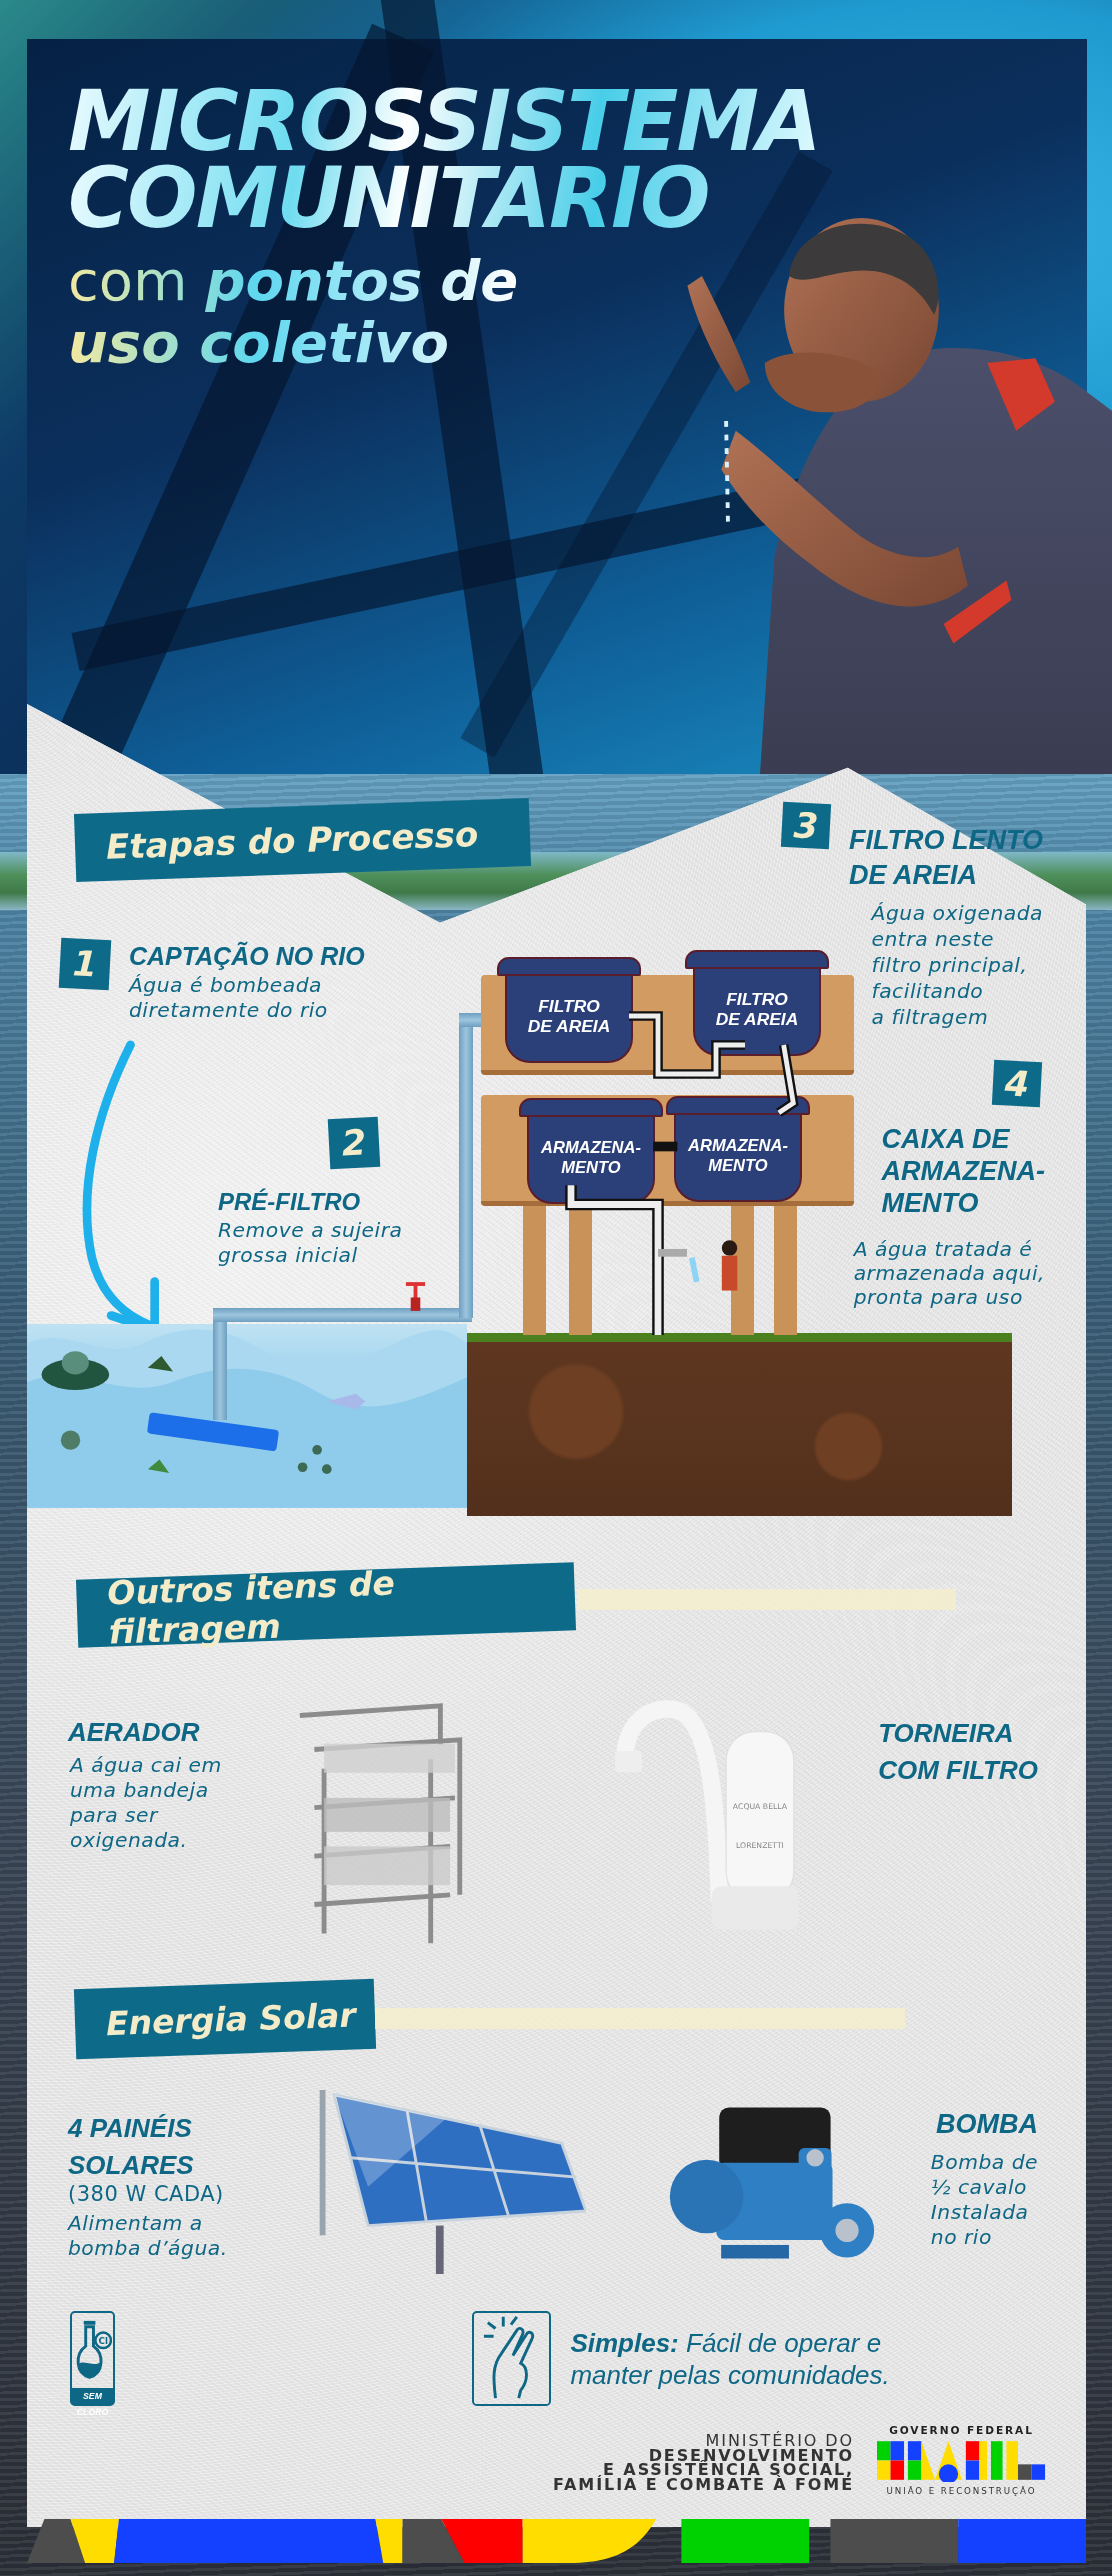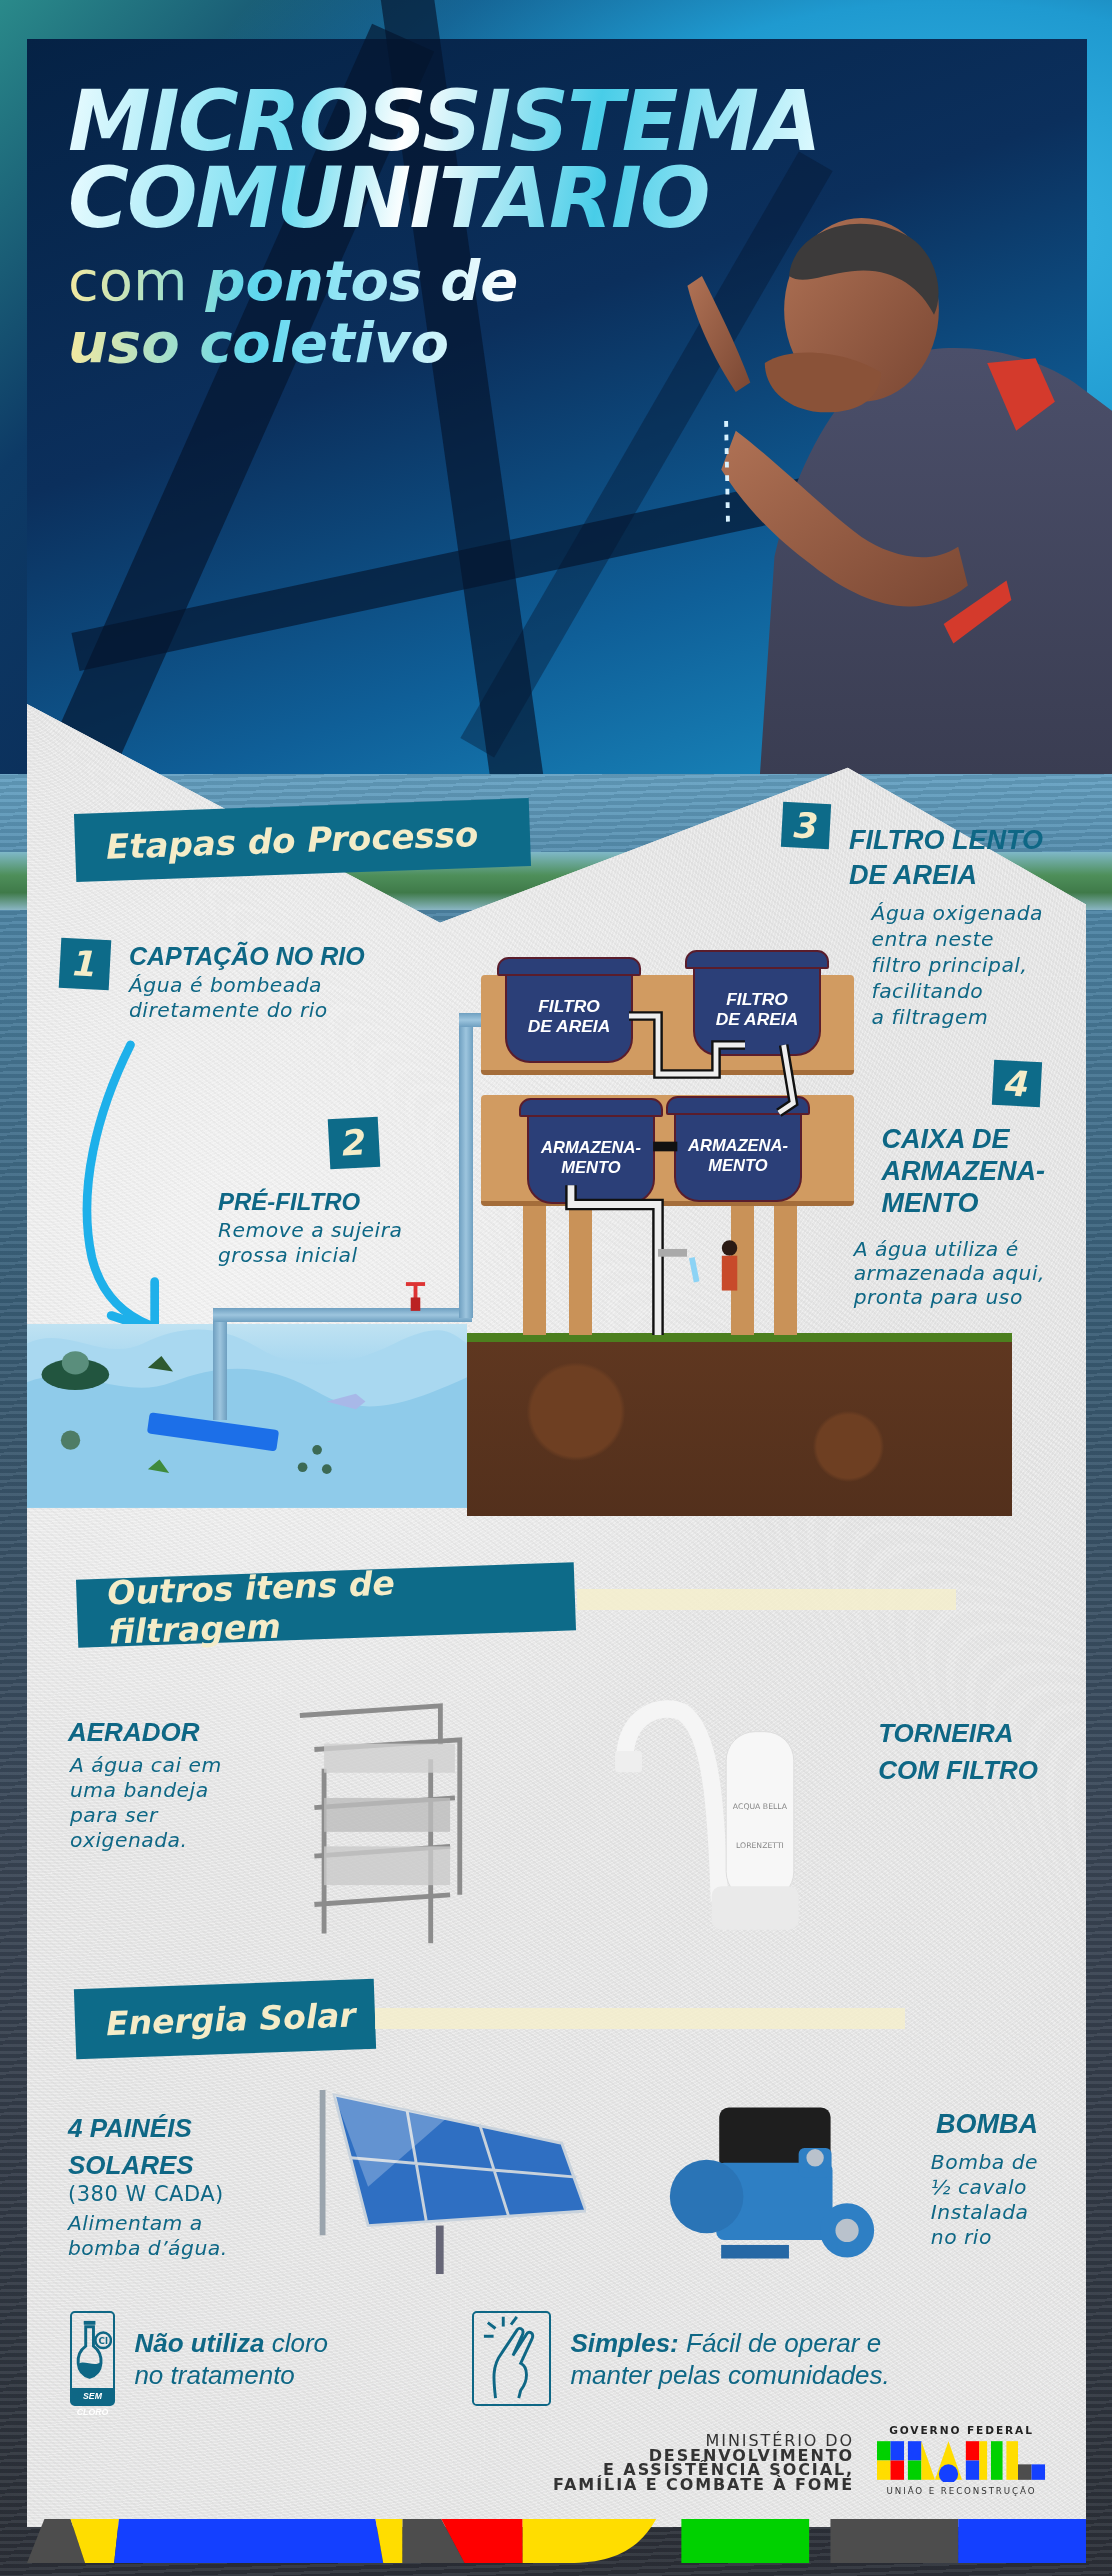--- a/index.html
+++ b/index.html
@@ -179,21 +179,21 @@
 
 <div class="numbox" style="left:993px;top:1061px;width:48px;height:45px;transform:rotate(3deg);">
   <span>4</span>
   </div>
 <div class="step-title r" style="right:68px;top:1123px;font-size:27px;line-height:32px;">
   <div>CAIXA DE</div>
   <div>ARMAZENA-</div>
   <div>MENTO</div>
 </div>
 <div class="step-desc r" style="right:68px;top:1237px;line-height:24px;">
-  <div>A água utiliza é</div>
+  <div>A água tratada é</div>
   <div>armazenada aqui,</div>
   <div>pronta para uso</div>
 </div>
 
 <div class="water">
   <svg width="440" height="184" viewBox="0 0 455 190" style="position:absolute;left:0;top:0">
     <path d="M0 20 C40 0 80 40 120 20 S200 0 240 25 S330 45 380 20 S440 10 455 20 L455 190 L0 190Z" fill="#a9d8f0"></path>
     <path d="M0 60 C50 40 100 80 150 60 S250 40 300 70 S400 80 455 55 L455 190 L0 190Z" fill="#8fcbea"></path>
     <rect x="125" y="100" width="135" height="22" rx="4" fill="#1c6fe8" transform="rotate(8 190 110)"></rect>
     <ellipse cx="50" cy="52" rx="35" ry="16" fill="#22553f"></ellipse>
@@ -350,25 +350,20 @@
 <div class="feature" style="left:70px;top:2311px;">
   <div class="ficon" style="width:45px;height:95px;">
     <svg width="39" height="68" viewBox="0 0 40 70" style="position:absolute;left:1px;top:3.9px">
       <rect x="11" y="4" width="12" height="4" fill="#0e6785"></rect>
       <path d="M13 10 L13 30 C2 38 2 58 17 62 C32 58 32 38 21 30 L21 10Z" fill="none" stroke="#0e6785" stroke-width="3"></path>
       <path d="M6 48 C12 44 22 52 29 46 C30 56 24 60 17 61 C10 60 6 55 6 48Z" fill="#0e6785"></path>
       <circle cx="31" cy="24" r="8" fill="none" stroke="#0e6785" stroke-width="2.5"></circle>
       <text x="31" y="28" font-size="9" text-anchor="middle" fill="#0e6785" font-weight="700">Cl</text>
     </svg>
     <div style="position:absolute;left:0;right:0;bottom:0;height:16.5px;background:#0e6785;color:#fff;font-size:8.7px;font-weight:700;font-style:italic;text-align:center;line-height:16.5px;font-family:'Liberation Sans',sans-serif;">SEM CLORO</div>
-  </div>
-  <div class="ftext">
-    <b>Não utiliza</b>
-    <span>cloro</span><br>
-    <span>no tratamento</span>
   </div>
 </div>
 
 <div class="feature" style="left:472px;top:2311px;">
   <div class="ficon" style="width:79px;height:95px;">
     <svg width="74" height="89" viewBox="0 0 76 92" style="position:absolute;left:0;top:0">
       <path d="M22 88 C20 70 18 55 28 42 L44 18 C46 14 52 16 50 22 L40 44 L54 22 C56 18 62 20 60 26 L48 52 C56 56 56 70 48 80 L46 88" fill="none" stroke="#0e6785" stroke-width="3"></path>
       <path d="M30 14 L30 4 M22 16 L14 10 M20 24 L10 24 M38 12 L44 4" stroke="#0e6785" stroke-width="3"></path>
     </svg>
   </div>

